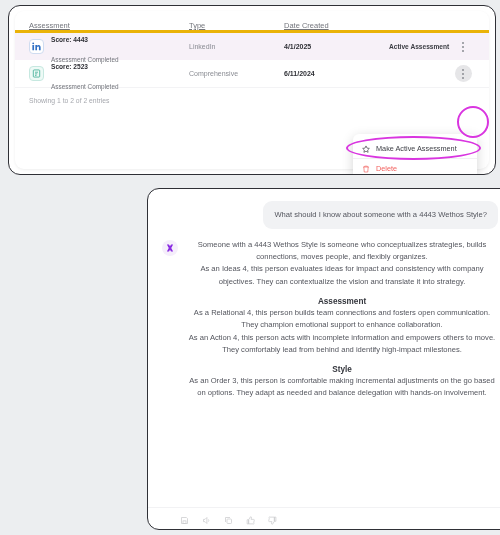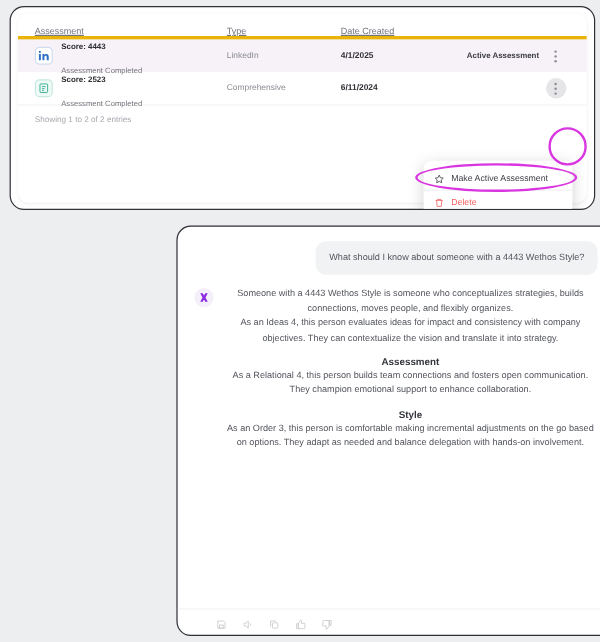--- a/index.html
+++ b/index.html
@@ -236,20 +236,21 @@
           </svg>
         </span>
         <div class="assistant-body">
           <div class="intro">Someone with a 4443 Wethos Style is someone who conceptualizes strategies, builds connections, moves people, and flexibly organizes.</div>
 
           <div class="sec-p">As an Ideas 4, this person evaluates ideas for impact and consistency with company objectives. They can contextualize the vision and translate it into strategy.</div>
 
           <div class="sec-h">Assessment</div>
           <div class="sec-p">As a Relational 4, this person builds team connections and fosters open communication. They champion emotional support to enhance collaboration.</div>
 
+          <div class="sec-p">As an Action 4, this person acts with incomplete information and empowers others to move. They comfortably lead from behind and identify high-impact milestones.</div>
 
           <div class="sec-h">Style</div>
           <div class="sec-p">As an Order 3, this person is comfortable making incremental adjustments on the go based on options. They adapt as needed and balance delegation with hands-on involvement.</div>
         </div>
       </div>
     </div>
 
     <div class="chat-actions">
       <svg class="act-icon" viewBox="0 0 24 24" fill="none" stroke="#6b6d74" stroke-width="2">
         <path d="M4 4h13l3 3v13H4z"></path>

